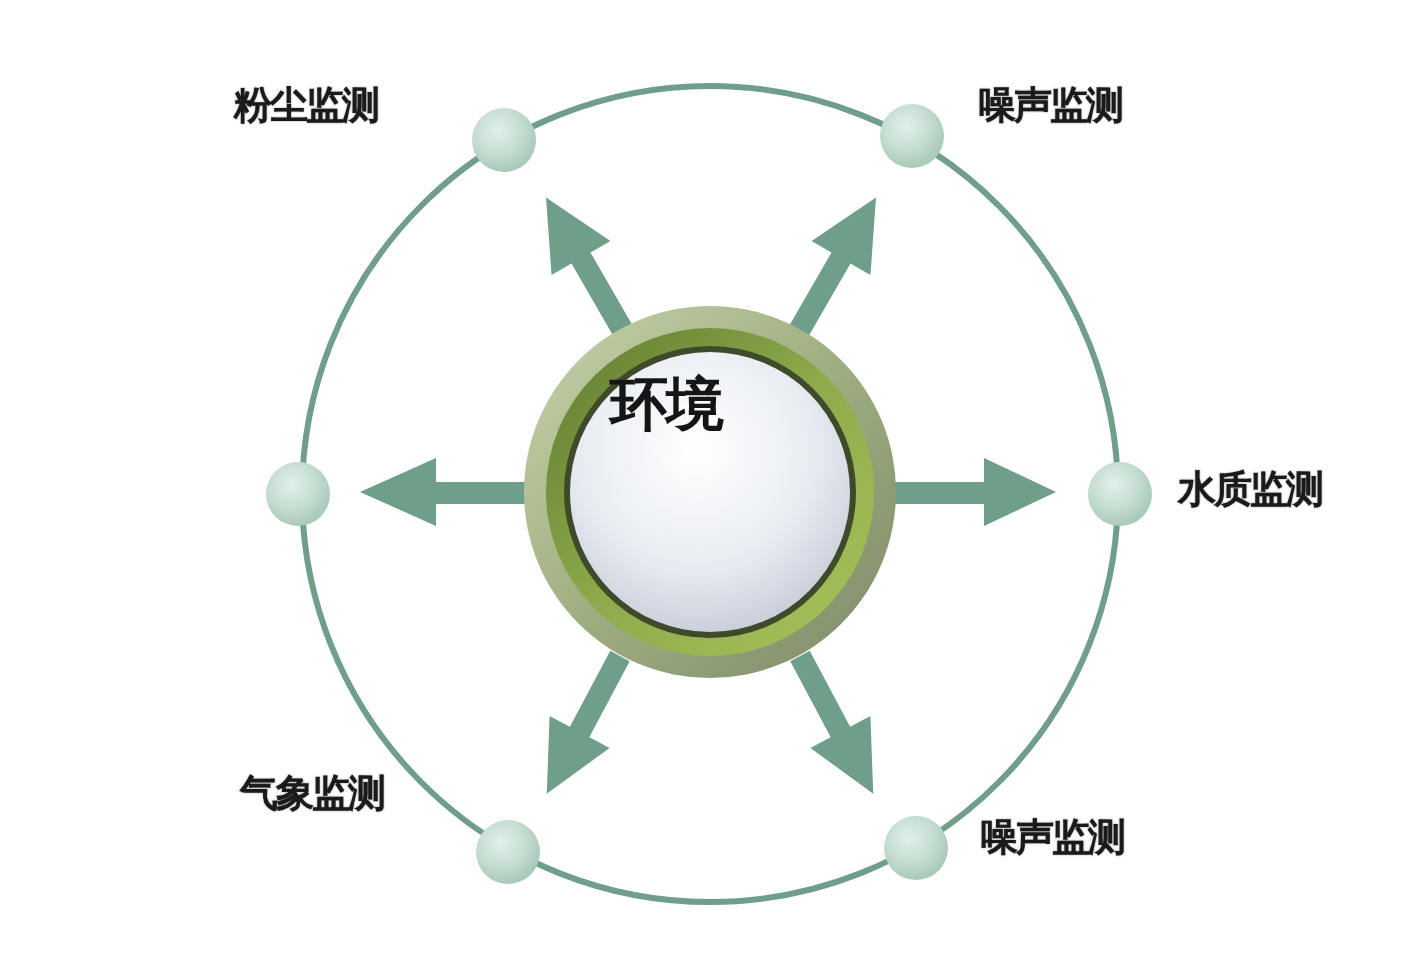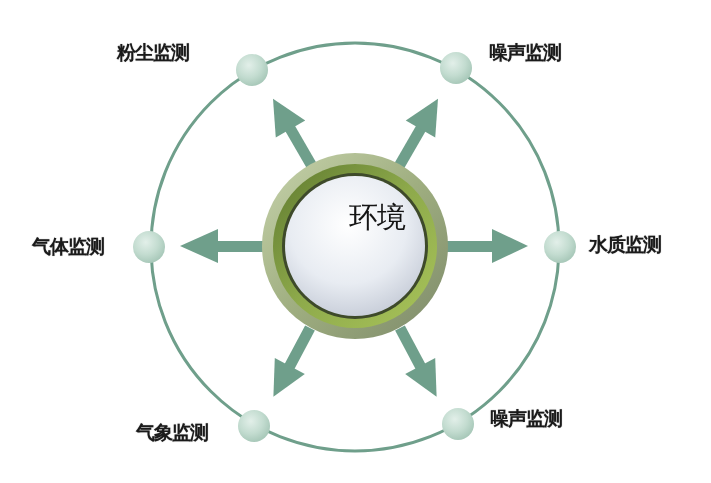--- a/index.html
+++ b/index.html
@@ -26,25 +26,25 @@
       font-weight: bold;
       color: #1a1a1a;
       letter-spacing: -1px;
       white-space: nowrap;
       text-shadow: 0 0 1px #888;
       text-align: right;
     }
     .hub-text {
       position: absolute;
       left: 305px;
-      top: 195px;
+      top: 180px;
       width: 100px;
-      text-align: right;
+      text-align: left;
       font-size: 29px;
-      font-weight: normal;
+      font-weight: bold;
       color: #151515;
       line-height: 44px;
       letter-spacing: -1px;
     }
   </style>
 </head>
 <body>
 
 <div id="stage">
   <svg width="711" height="483" viewBox="0 0 711 483">
@@ -120,17 +120,16 @@
       <circle cx="355" cy="246" r="70" fill="url(#hubInnerGrad)"></circle>
     </g>
   </svg>
 
   <div class="hub-text">
     <div>环境</div>
   </div>
 
   <div class="label" style="left:117px; top:40px;">粉尘监测</div>
   <div class="label" style="left:489px; top:40px;">噪声监测</div>
-  <div class="label" style="left:32px; top:234px;">气体监测</div>
   <div class="label" style="left:589px; top:232px;">水质监测</div>
-  <div class="label" style="left:120px; top:420px;margin-left:16px;">气象监测</div>
+  <div class="label" style="left:120px; top:384px;">气象监测</div>
   <div class="label" style="left:490px; top:406px;">噪声监测</div>
 </div>
 
 </body></html>

